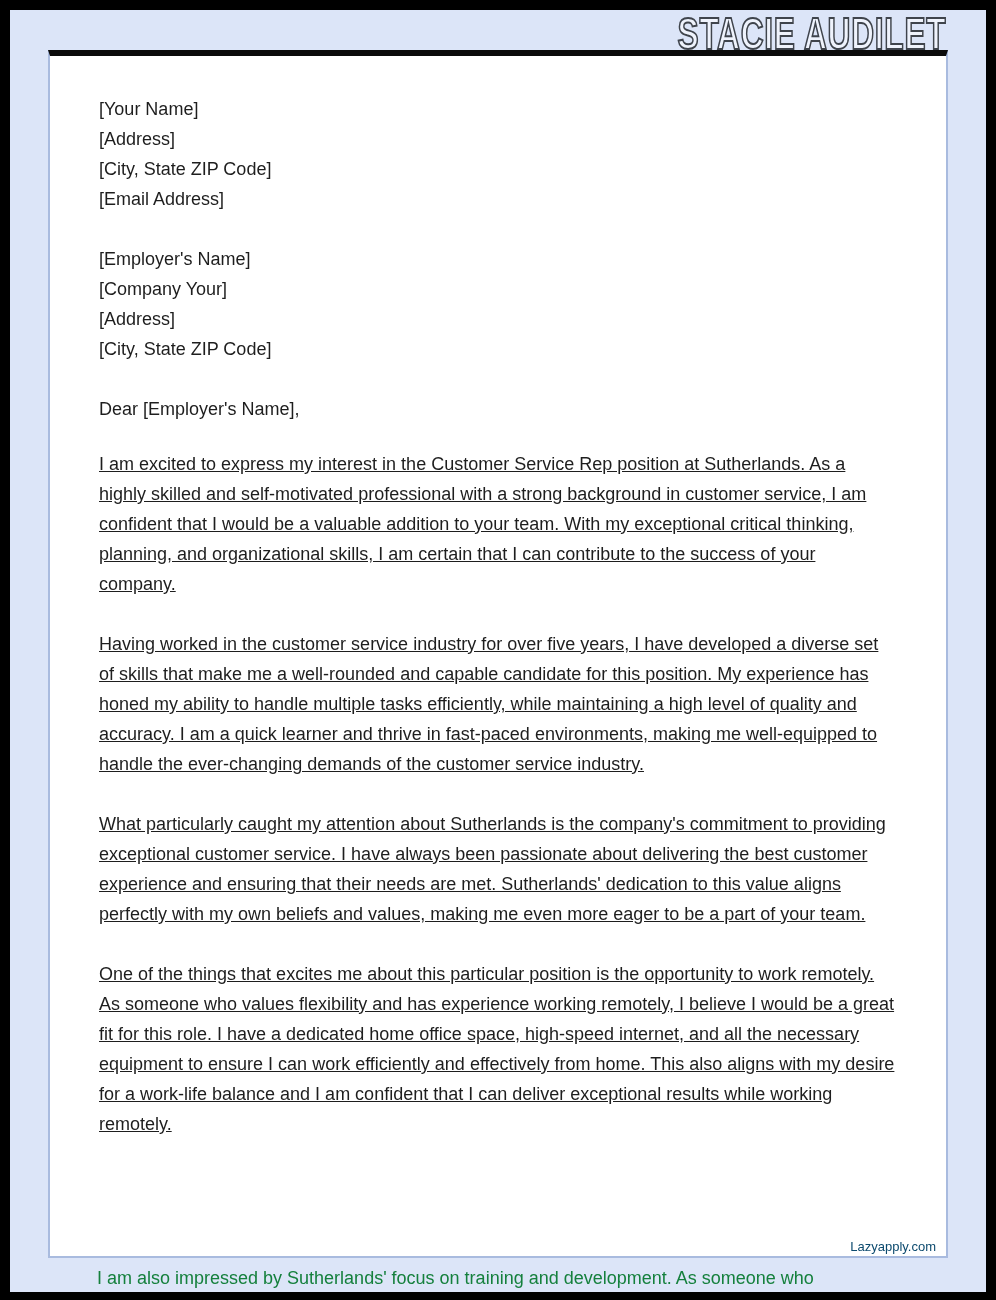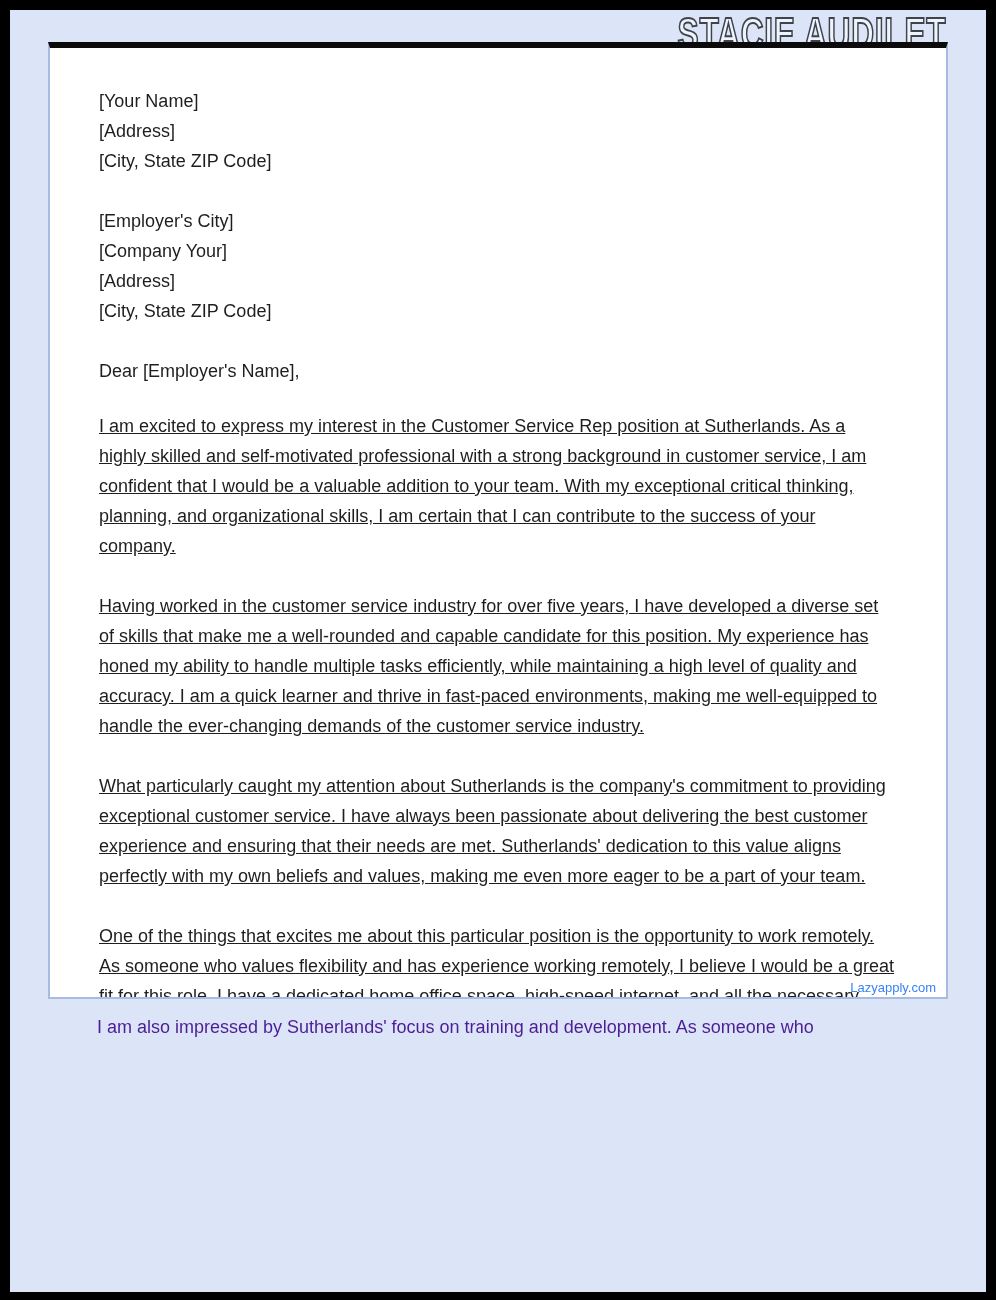--- a/index.html
+++ b/index.html
@@ -13,21 +13,21 @@
     width: 996px;
     height: 1300px;
     border: 10px solid #000;
     border-bottom-width: 8px;
     background: #dce5f8;
     overflow: hidden;
   }
   
   .header {
     position: relative;
-    height: 32px;
+    height: 40px;
   }
   .brand-title {
     position: absolute;
     top: 2px;
     right: 40px;
     font-size: 44px;
     line-height: 44px;
     font-weight: 700;
     letter-spacing: 1px;
     white-space: nowrap;
@@ -39,21 +39,21 @@
   @supports (-webkit-text-stroke: 2px #000) {
     .brand-title {
       color: transparent;
       -webkit-text-stroke: 2px #3f444c;
     }
   }
   
   .page {
     position: relative;
     margin: 0 38px;
-    height: 957px;
+    height: 1208px;
     background: #ffffff;
     border: 2px solid #a9bbdf;
     border-top: 6px solid #0b0b0b;
     overflow: hidden;
   }
   .page-content {
     padding: 38px 49px 0 49px;
     font-size: 18px;
     line-height: 30px;
     color: #1e1e1e;
@@ -61,53 +61,54 @@
   .address-block { margin-bottom: 30px; }
   .address-line { height: 30px; }
   .salutation { margin-bottom: 25px; }
   .body-paragraph { margin-bottom: 30px; text-decoration: underline; }
   .watermark {
     position: absolute;
     right: 10px;
     bottom: 2px;
     font-size: 13px;
     line-height: 15px;
-    color: #3b82f6;
+    color: #0c4a6e;
   }
   
   .overflow-band {
     margin: 0 38px;
-    padding: 12px 49px;
+    padding: 4px 49px;
     height: 30px;
     font-size: 18px;
     line-height: 32px;
-    color: #4c1d95;
+    color: #15803d;
     white-space: nowrap;
   }
 </style>
 </head>
 <body>
 
 <div class="frame">
 
   <div class="header">
     <div class="brand-title">STACIE AUDILET</div>
   </div>
 
   <div class="page">
     <div class="page-content">
 
       <div class="address-block">
         <div class="address-line">[Your Name]</div>
         <div class="address-line">[Address]</div>
         <div class="address-line">[City, State ZIP Code]</div>
+        <div class="address-line">[Email Address]</div>
       </div>
 
       <div class="address-block">
-        <div class="address-line">[Employer's City]</div>
+        <div class="address-line">[Employer's Name]</div>
         <div class="address-line">[Company Your]</div>
         <div class="address-line">[Address]</div>
         <div class="address-line">[City, State ZIP Code]</div>
       </div>
 
       <p class="salutation">Dear [Employer's Name],</p>
 
       <p class="body-paragraph">I am excited to express my interest in the Customer Service Rep position at Sutherlands. As a highly skilled and self-motivated professional with a strong background in customer service, I am confident that I would be a valuable addition to your team. With my exceptional critical thinking, planning, and organizational skills, I am certain that I can contribute to the success of your company.</p>
       <p class="body-paragraph">Having worked in the customer service industry for over five years, I have developed a diverse set of skills that make me a well-rounded and capable candidate for this position. My experience has honed my ability to handle multiple tasks efficiently, while maintaining a high level of quality and accuracy. I am a quick learner and thrive in fast-paced environments, making me well-equipped to handle the ever-changing demands of the customer service industry.</p>
       <p class="body-paragraph">What particularly caught my attention about Sutherlands is the company's commitment to providing exceptional customer service. I have always been passionate about delivering the best customer experience and ensuring that their needs are met. Sutherlands' dedication to this value aligns perfectly with my own beliefs and values, making me even more eager to be a part of your team.</p>

